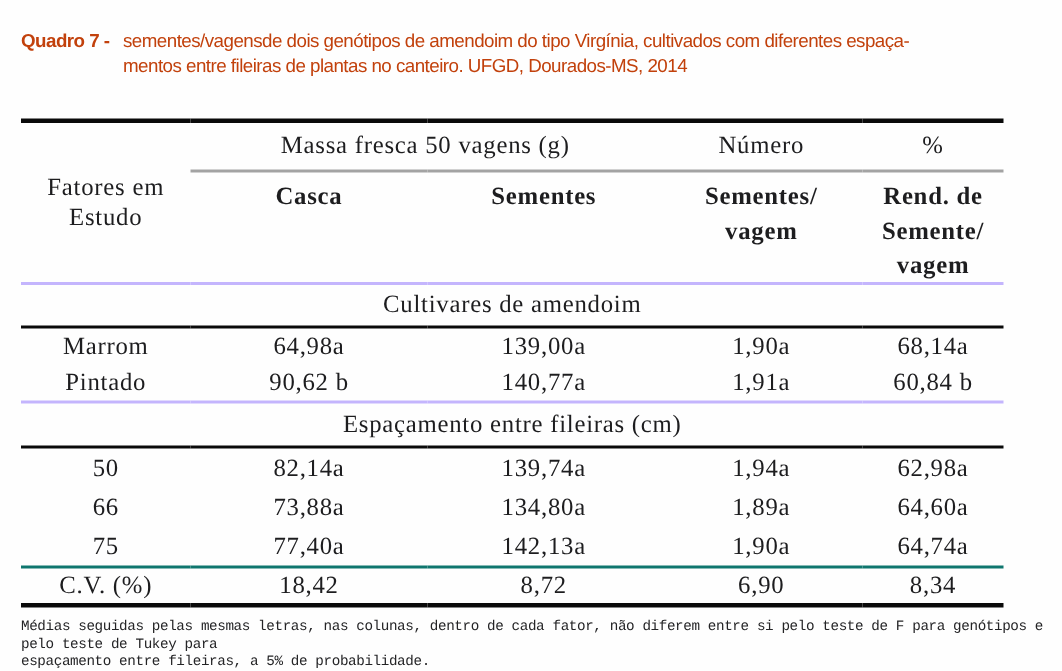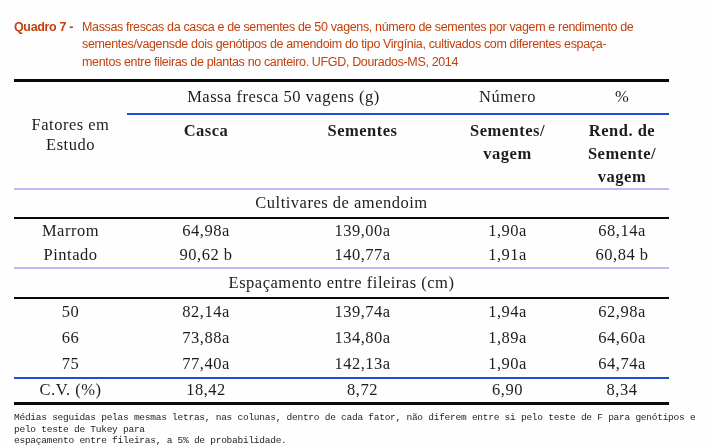--- a/index.html
+++ b/index.html
@@ -52,21 +52,21 @@
     vertical-align: middle;
     overflow: hidden;
   }
   td.c1 {
     text-align: left;
     padding-left: 4px;
     font-family: Liberation Serif, serif;
   }
   tr.h1 { height: 33px; }
   tr.h1 td.grp {
-    border-bottom: 2px solid #1d4ed8;
+    border-bottom: 2px solid #a3a3a3;
   }
   td.hcol1 {
     vertical-align: top;
     padding-top: 5px;
     line-height: 20px;
   }
   tr.h2 { height: 73px; font-weight: bold; }
   tr.h2 td {
     vertical-align: top;
     padding-top: 4px;
@@ -75,21 +75,21 @@
   tr.section td {
     border-top: 2px solid #c4b5fd;
     border-bottom: 2px solid #0a0a0a;
   }
   tr.sec-cult { height: 29px; }
   tr.sec-esp  { height: 30px; }
   tr.row-cult { height: 25px; }
   tr.row-esp  { height: 27px; }
   tr.row-esp2 { height: 26px; }
   tr.cv { height: 26px; }
-  tr.cv td { border-top: 2px solid #1d4ed8; }
+  tr.cv td { border-top: 2px solid #0f766e; }
   
   .footnote {
     position: absolute;
     left: 14px;
     top: 412px;
     width: 690px;
     font-family: Liberation Mono, monospace;
     font-size: 9.5px;
     letter-spacing: -0.25px;
     line-height: 11.6px;
@@ -97,21 +97,20 @@
   }
 </style>
 </head>
 <body>
 
 <div class="page">
 
   <div class="caption">
     <div class="caption-label">Quadro 7 -</div>
     <div class="caption-lines">
-      <div>Massas frescas da casca e de sementes de 50 vagens, número de sementes por vagem e rendimento de</div>
       <div>sementes/vagensde dois genótipos de amendoim do tipo Virgínia, cultivados com diferentes espaça-</div>
       <div>mentos entre fileiras de plantas no canteiro. UFGD, Dourados-MS, 2014</div>
     </div>
   </div>
 
   <table class="qtable">
     <colgroup>
       <col style="width:113px">
       <col style="width:158px">
       <col style="width:155px">

